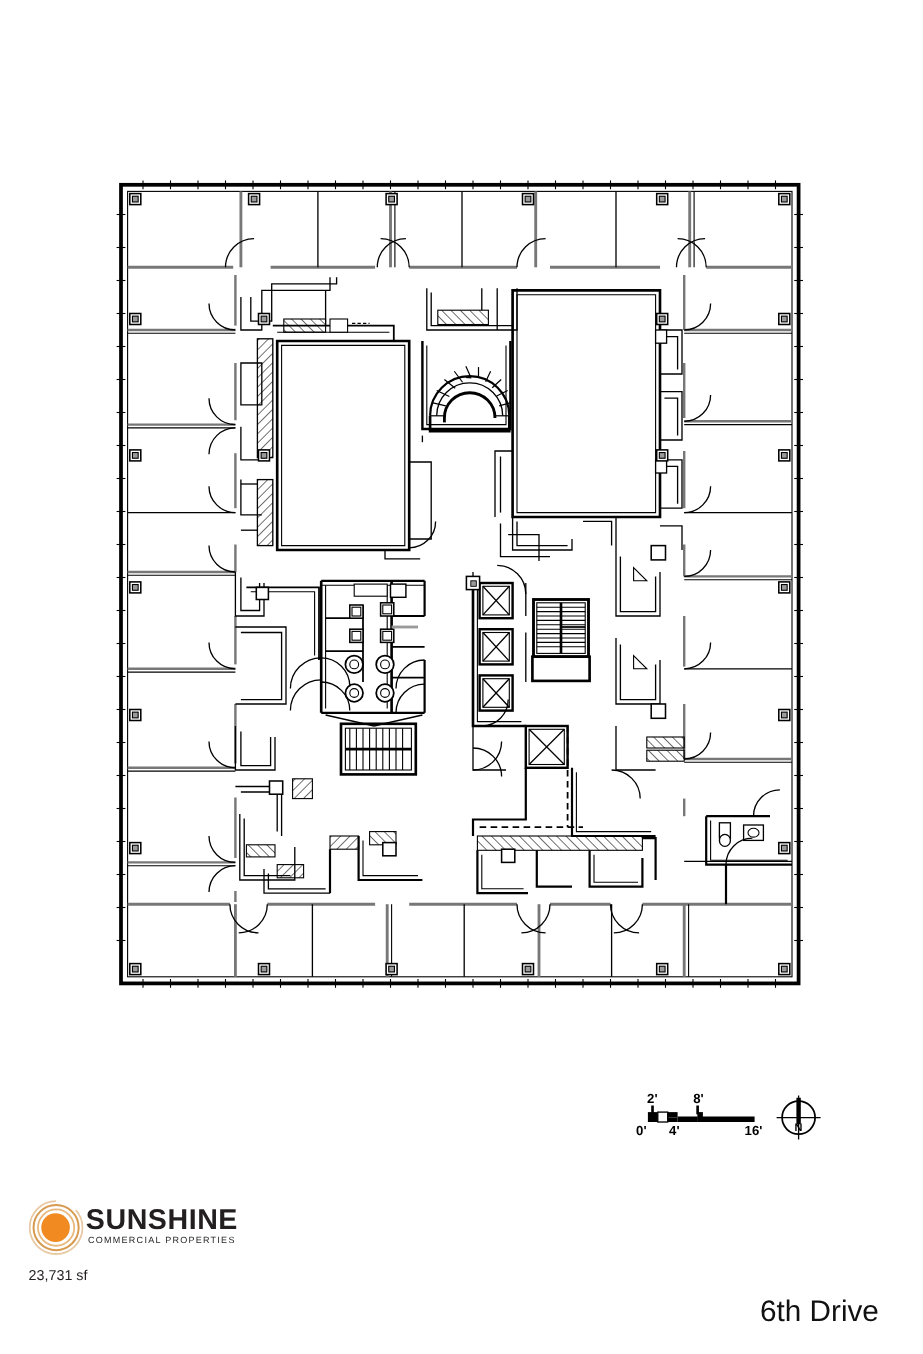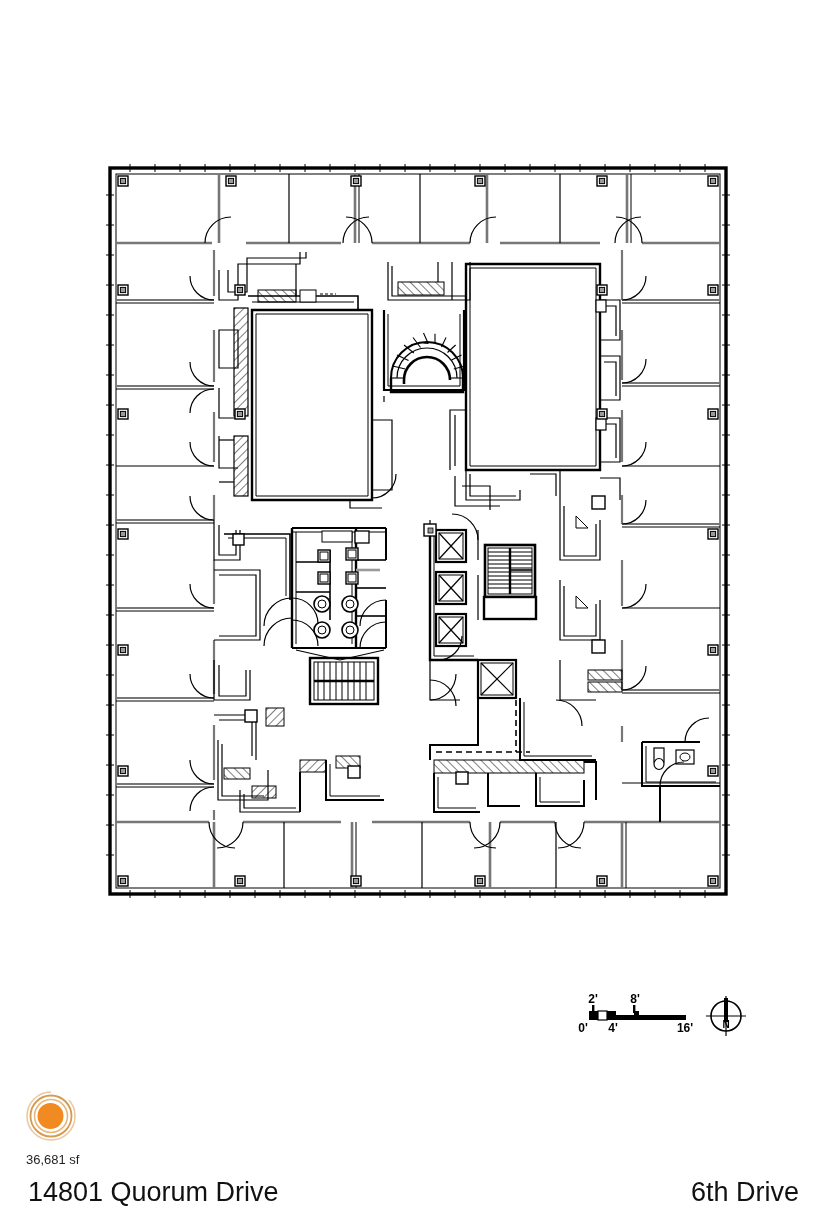--- a/index.html
+++ b/index.html
@@ -694,21 +694,24 @@
   </div>
 
   <div class="brand">
     <svg class="brand-logo" viewBox="0 0 50 50" xmlns="http://www.w3.org/2000/svg">
       <circle cx="25" cy="25" r="24" fill="none" stroke="#E8C9A3" stroke-width="1.6"></circle>
       <circle cx="25" cy="25" r="20.5" fill="none" stroke="#D79A4F" stroke-width="1.8"></circle>
       <circle cx="25" cy="25" r="16.5" fill="none" stroke="#E9B77A" stroke-width="1.6"></circle>
       <circle cx="24.5" cy="25" r="13" fill="#F18A21"></circle>
       <path d="M25 1 A24 24 0 0 1 43 9" fill="none" stroke="#ffffff" stroke-width="2.4"></path>
     </svg>
+    <div class="brand-text">
+      <span class="brand-name">SUNSHINE</span>
+      <span class="brand-sub">COMMERCIAL PROPERTIES</span>
+    </div>
   </div>
 
-  <div class="sf-note">36,681 sf</div>
-
-  <div class="address">14801 Quorum Drive</div>
+  <div class="sf-note">23,731 sf</div>
+
 
   <div class="floor-label">6th Drive</div>
 
 </div>
 
 </body></html>

